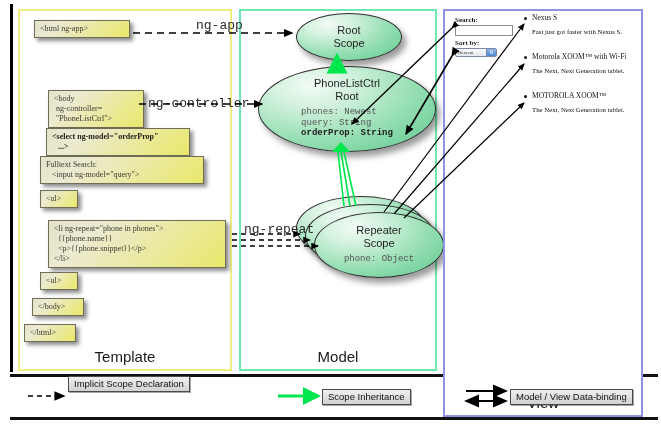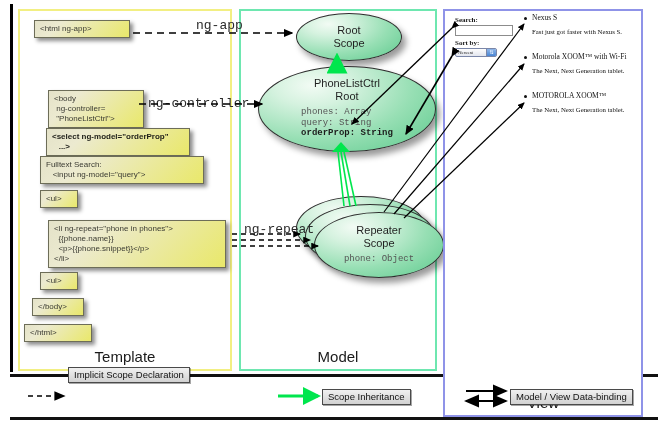--- a/index.html
+++ b/index.html
@@ -15,21 +15,21 @@
   .panel{position:absolute;background:#ffffff;box-sizing:border-box;}
   .panel .plabel{position:absolute;left:0;right:0;bottom:4px;text-align:center;
                  font-size:15px;color:#1a1a1a;font-family:"Liberation Sans",sans-serif;}
   #panel-template{left:18px;top:9px;width:214px;height:362px;border:2px solid #f2ef82;}
   #panel-model{left:239px;top:9px;width:198px;height:362px;border:2px solid #6ee7b0;}
   #panel-view{left:443px;top:9px;width:200px;height:408px;border:2px solid #8f93e8;}
 
   
   .codebox{position:absolute;box-sizing:border-box;
            border:1px solid #6d6d58;
-           font-family:Liberation Sans, sans-serif;
+           font-family:Liberation Serif, serif;
            font-size:8px;line-height:10px;color:#3a3a32;
            padding:3px 2px 3px 5px;white-space:pre;
            box-shadow:3px 3px 4px rgba(0,0,0,0.45);
            background:linear-gradient(135deg,#e4e2c8 0%,#ecead0 25%,#e9e86a 100%);}
   .codebox.bold{font-weight:bold;color:#1d1d18;}
 
   
   .scope{position:absolute;border-radius:50%;
          border:1.6px solid #2e2e2e;
          background:radial-gradient(ellipse at 30% 22%, #f2fbf4 0%, #d5f2df 22%, #97dfb4 58%, #5cc98c 100%);
@@ -88,35 +88,35 @@
    ...&gt;</div>
   <div class="codebox" style="left:40px;  top:156px; width:164px;">Fulltext Search:
    &lt;input ng-model="query"&gt;</div>
   <div class="codebox" style="left:40px;  top:190px; width:38px;">&lt;ul&gt;</div>
   <div class="codebox" style="left:48px;  top:220px; width:178px;">&lt;li ng-repeat="phone in phones"&gt;
   {{phone.name}}
   &lt;p&gt;{{phone.snippet}}&lt;/p&gt;
 &lt;/li&gt;</div>
   <div class="codebox" style="left:40px;  top:272px; width:38px;">&lt;ul&gt;</div>
   <div class="codebox" style="left:32px;  top:298px; width:52px;">&lt;/body&gt;</div>
-  <div class="codebox" style="left:24px;  top:324px; width:68px;">&lt;/html&gt;</div>
+  <div class="codebox" style="left:24px;  top:324px; width:52px;">&lt;/html&gt;</div>
 
   <div class="panel" id="panel-model">
     <div class="plabel">Model</div>
   </div>
 
   <div class="scope" style="left:296px;top:13px;width:104px;height:46px;">
     <div class="stitle" style="white-space:pre-line;">Root
 Scope</div>
   </div>
 
   <div class="scope" style="left:258px;top:66px;width:176px;height:84px;">
     <div class="stitle" style="white-space:pre-line;margin-top:-2px;">PhoneListCtrl
 Root</div>
-    <div class="sprops"><span>phones: Array</span>
+    <div class="sprops"><span>phones: Newest</span>
 <span>query: String</span>
 <b>orderProp: String</b></div>
   </div>
 
   <div class="scope" style="left:296px;top:196px;width:128px;height:62px;"></div>
   <div class="scope" style="left:305px;top:204px;width:128px;height:62px;"></div>
   <div class="scope" style="left:314px;top:212px;width:128px;height:64px;">
     <div class="stitle" style="white-space:pre-line;margin-top:-2px;">Repeater
 Scope</div>
     <div class="sprops"><span>phone: Object</span></div>
@@ -188,17 +188,17 @@
 
     <line x1="28" y1="396" x2="64" y2="396" stroke="#000" stroke-width="1.6" stroke-dasharray="5,4" marker-end="url(#ah-black)"></line>
 
     <line x1="278" y1="396" x2="318" y2="396" stroke="#00e64d" stroke-width="3" marker-end="url(#ah-green)"></line>
 
     <line x1="466" y1="391" x2="506" y2="391" stroke="#000" stroke-width="2.2" marker-end="url(#ah-black)"></line>
     <line x1="506" y1="401" x2="466" y2="401" stroke="#000" stroke-width="2.2" marker-end="url(#ah-black)"></line>
     <line x1="466" y1="401" x2="506" y2="401" stroke="#000" stroke-width="2.2" marker-end="url(#ah-black)"></line>
   </svg>
 
-  <div class="legend-box" style="left:68px;top:367px;">Implicit Scope Declaration</div>
+  <div class="legend-box" style="left:68px;top:376px;">Implicit Scope Declaration</div>
   <div class="legend-box" style="left:322px;top:389px;">Scope Inheritance</div>
   <div class="legend-box" style="left:510px;top:389px;">Model / View Data-binding</div>
 
 </div>
 
 </body></html>

